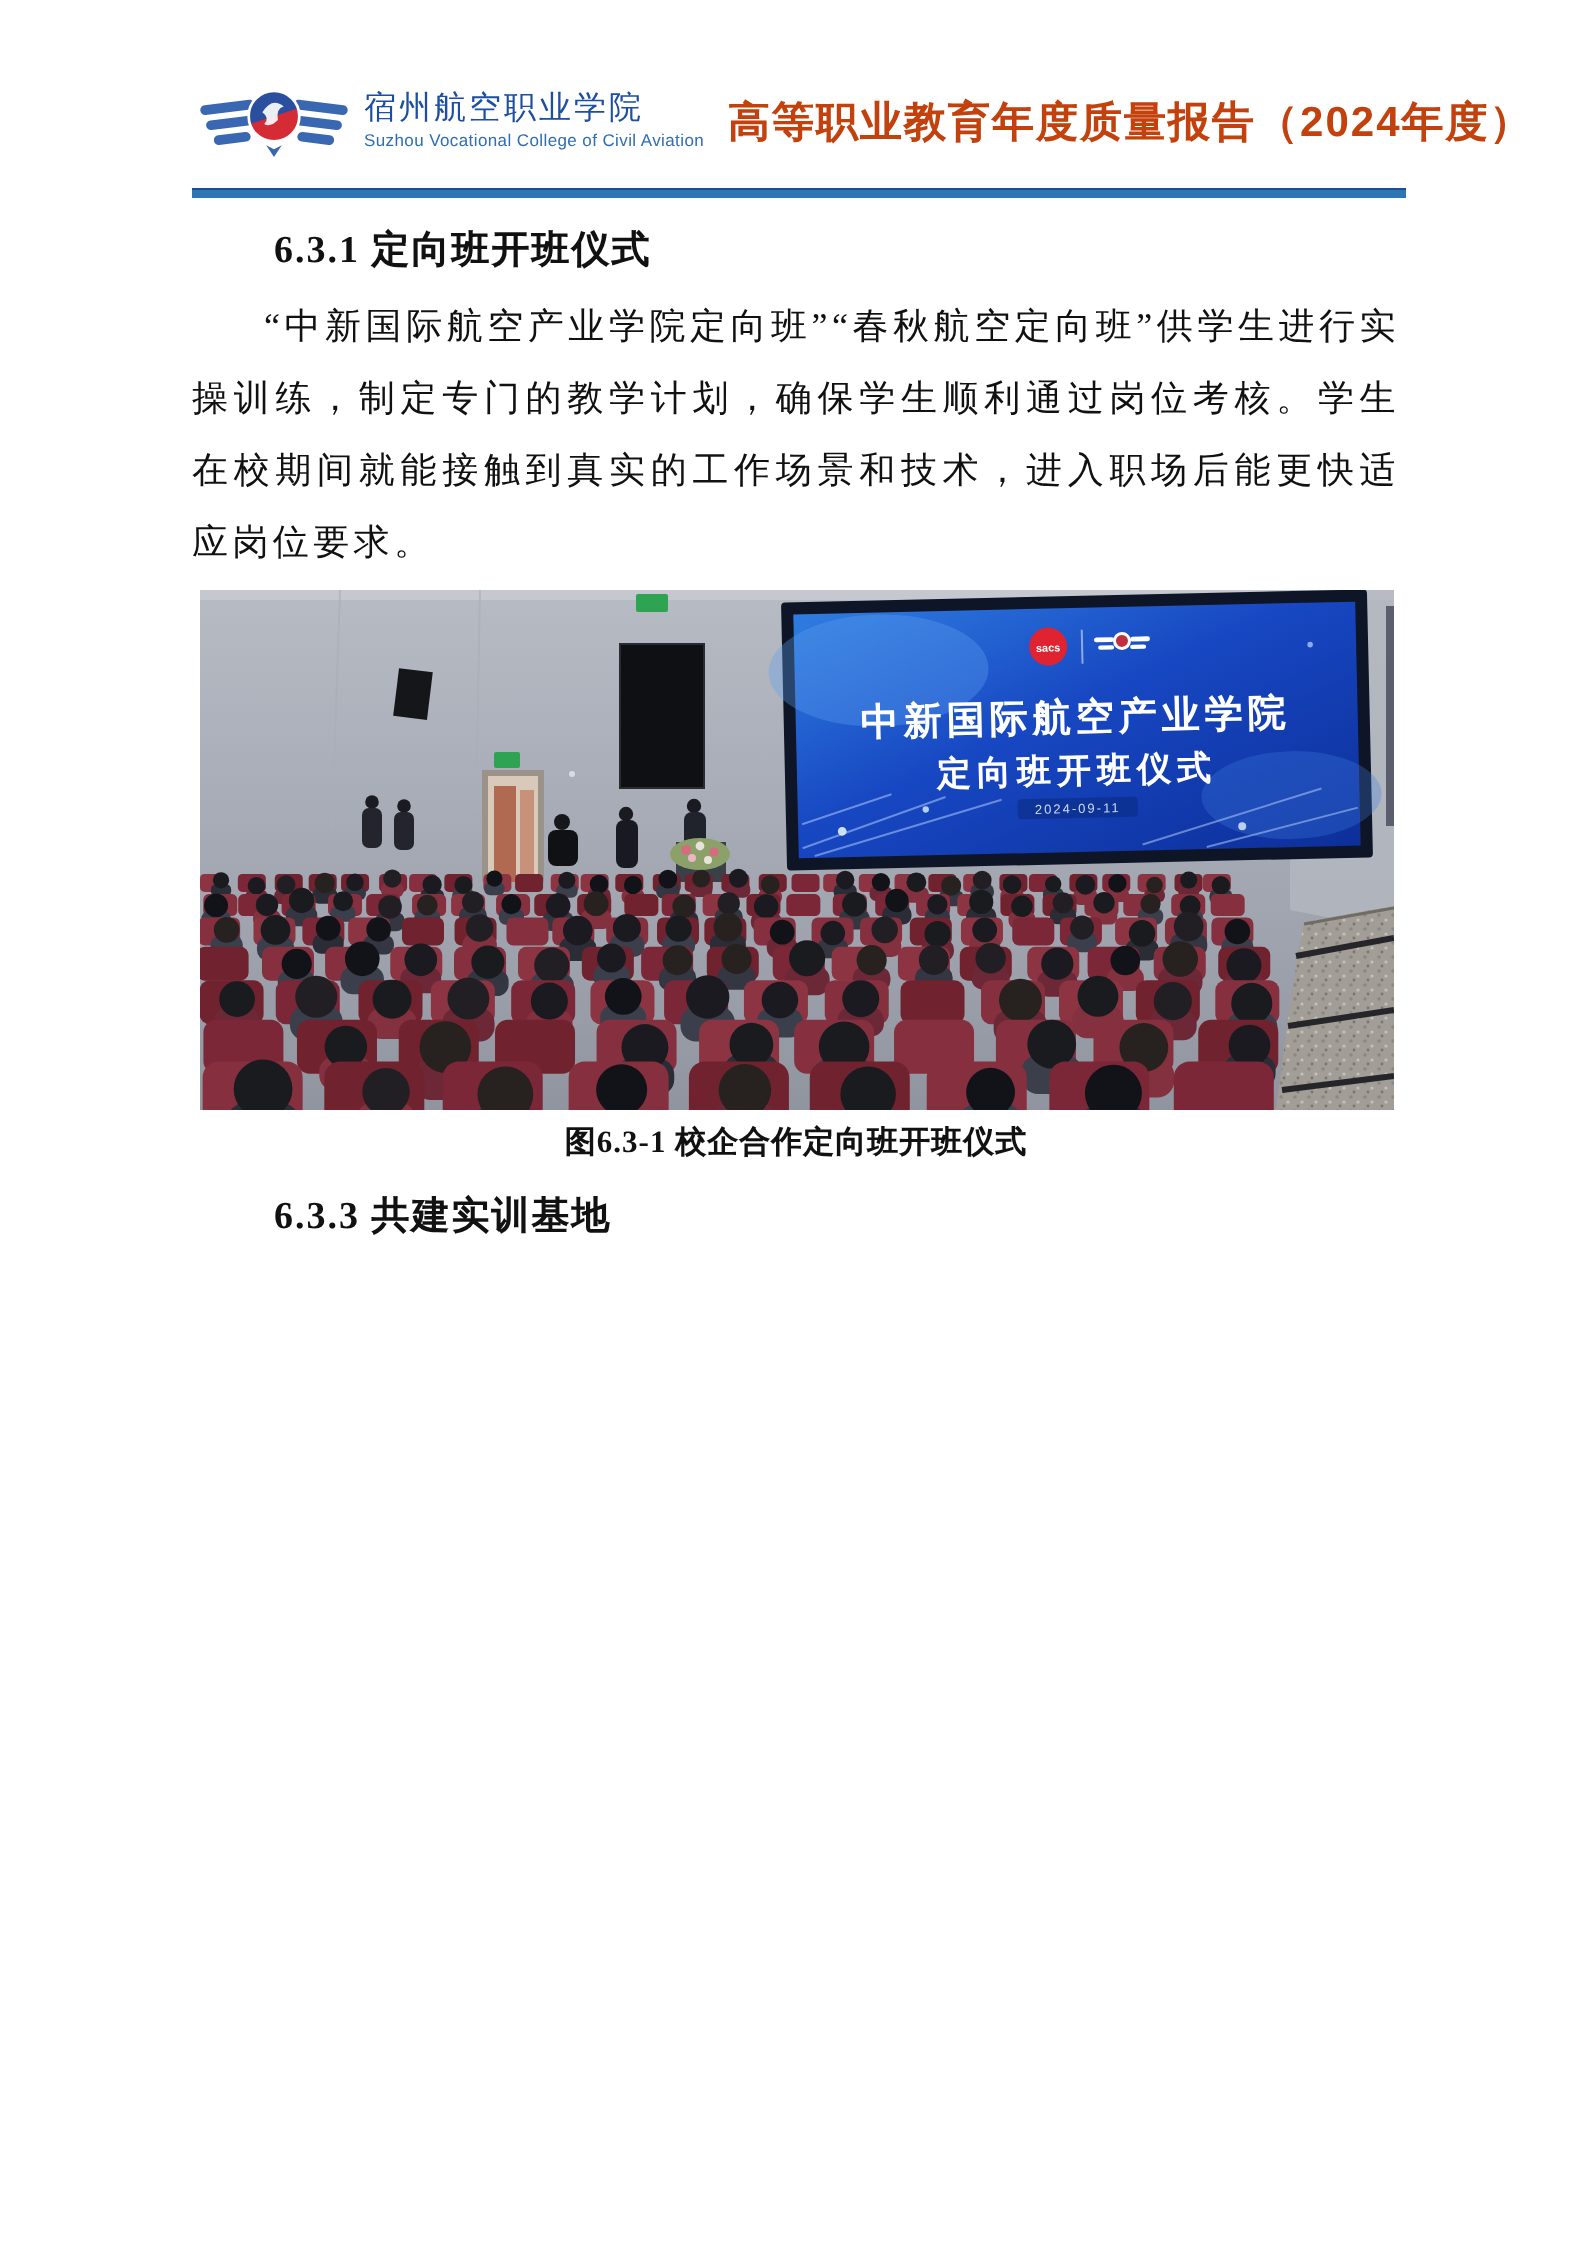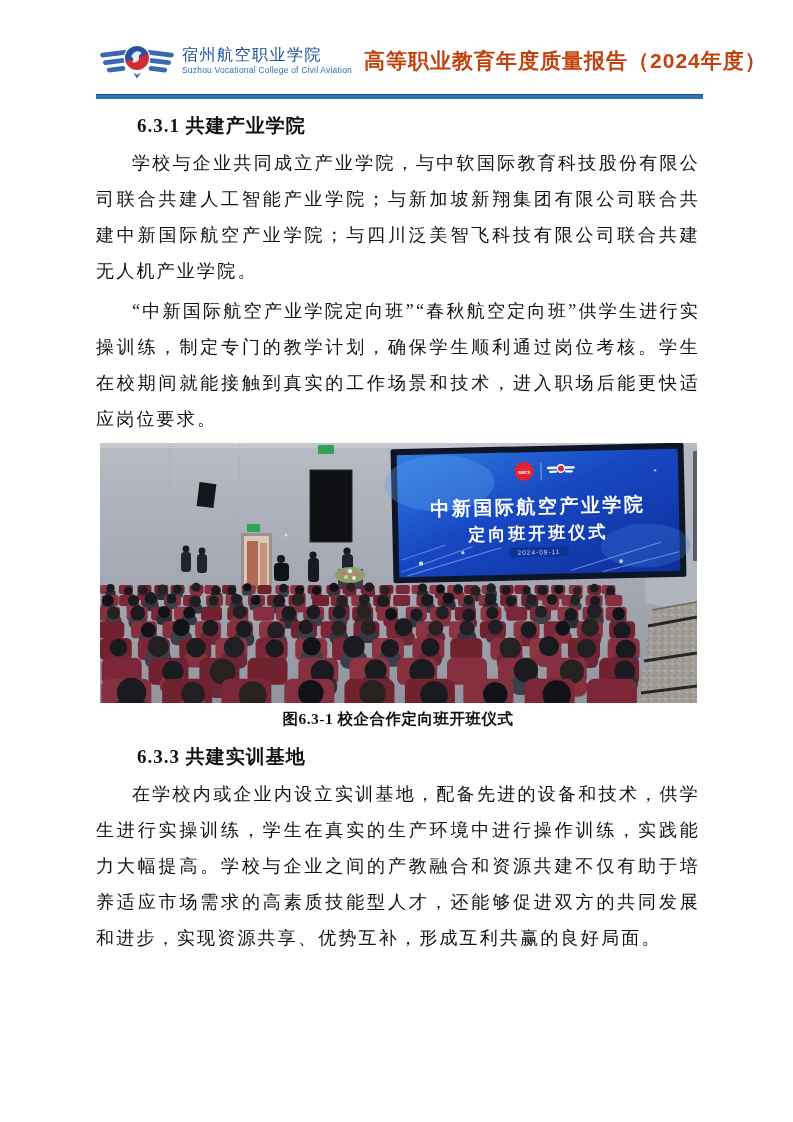--- a/index.html
+++ b/index.html
@@ -89,22 +89,21 @@
         <div class="college-zh">宿州航空职业学院</div>
         <div class="college-en">Suzhou Vocational College of Civil Aviation</div>
       </div>
     </div>
     <div class="report-title">高等职业教育年度质量报告（2024年度）</div>
   </header>
   <div class="header-rule"></div>
 
   <main class="content">
 
-    <h3 class="sec-heading">6.3.1 共建产业学院</h3>
-    <p class="para">学校与企业共同成立产业学院，与中软国际教育科技股份有限公司联合共建人工智能产业学院；与新加坡新翔集团有限公司联合共建中新国际航空产业学院；与四川泛美智飞科技有限公司联合共建无人机产业学院。</p>
+    <h3 class="sec-heading">6.3.1 定向班开班仪式</h3>
 
     <p class="para">“中新国际航空产业学院定向班”“春秋航空定向班”供学生进行实操训练，制定专门的教学计划，确保学生顺利通过岗位考核。学生在校期间就能接触到真实的工作场景和技术，进入职场后能更快适应岗位要求。</p>
 
     <figure class="fig">
       <svg class="fig-photo" width="597" height="260" viewBox="0 0 597 260">
         <defs>
           <linearGradient id="wallG" x1="0" y1="0" x2="0" y2="1">
             <stop offset="0" stop-color="#b7bbc4"></stop>
             <stop offset="0.7" stop-color="#9da2ad"></stop>
             <stop offset="1" stop-color="#8f949f"></stop>
@@ -564,17 +563,16 @@
             <rect x="380.0206420786788" y="256.62310824300073" width="30.528385876807565" height="19.538166961156843" rx="8.547948045506118" fill="#3a3f4b"></rect>
             <circle cx="395.28483501708257" cy="251.12799878517538" r="12.211354350723026" fill="#121318"></circle>
             <rect x="438.89901390782467" y="257.96799805133395" width="35.609499044243485" height="22.79007938831583" rx="9.970659732388174" fill="#2b2d36"></rect>
             <circle cx="456.70376342994643" cy="251.5582882233701" r="14.243799617697393" fill="#121318"></circle>
           </g>
       </svg>
       <figcaption class="fig-caption">图6.3-1 校企合作定向班开班仪式</figcaption>
     </figure>
 
     <h3 class="sec-heading">6.3.3 共建实训基地</h3>
-    <p class="para">在学校内或企业内设立实训基地，配备先进的设备和技术，供学生进行实操训练，学生在真实的生产环境中进行操作训练，实践能力大幅提高。学校与企业之间的产教融合和资源共建不仅有助于培养适应市场需求的高素质技能型人才，还能够促进双方的共同发展和进步，实现资源共享、优势互补，形成互利共赢的良好局面。</p>
 
   </main>
 
 </div>
 
 </body></html>

